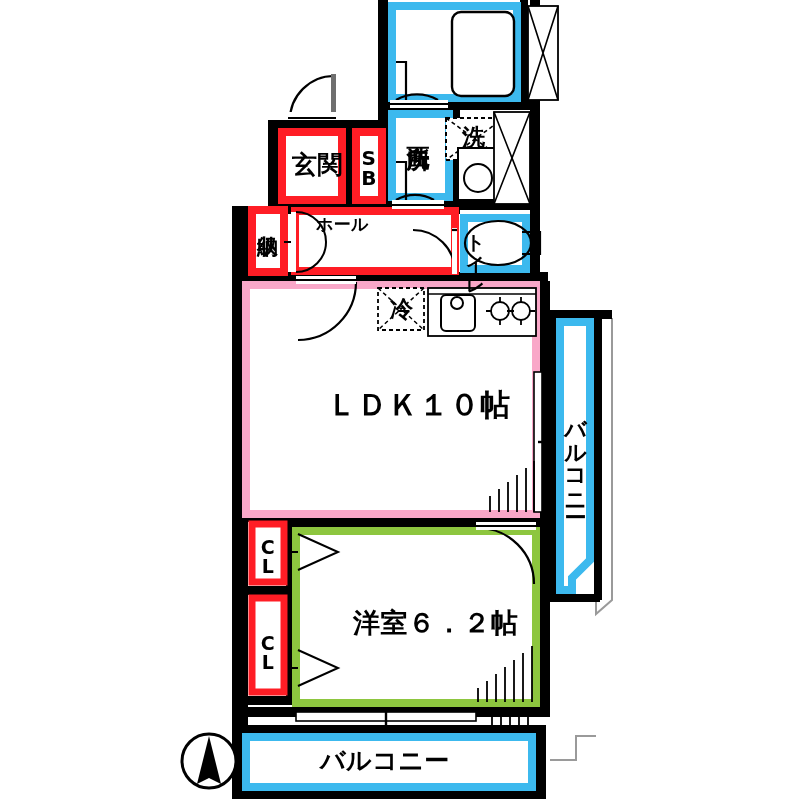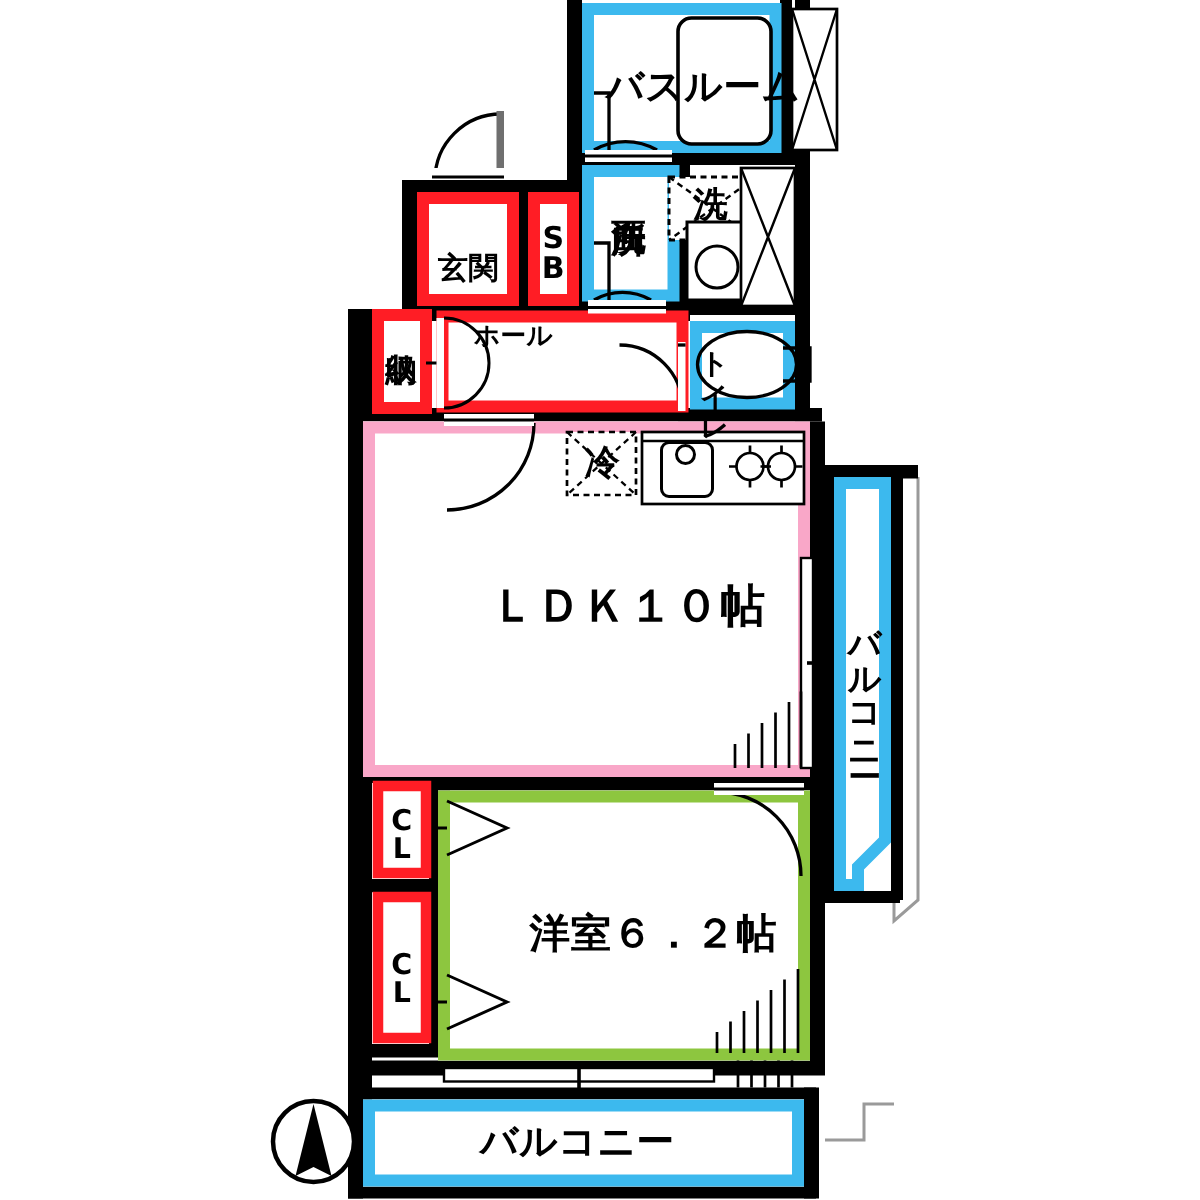--- a/index.html
+++ b/index.html
@@ -308,29 +308,28 @@
     <g stroke="#000000" stroke-width="1.8" fill="none">
       <path d="M492,707 L492,725"></path>
       <path d="M501,707 L501,725"></path>
       <path d="M510,707 L510,725"></path>
       <path d="M519,707 L519,725"></path>
       <path d="M528,707 L528,725"></path>
     </g>
 
   </svg>
 
-  <div class="lbl" style="left:404px; top:45px; font-size:25px;">バスルーム</div>
 
   <div class="lbl lbl-v" style="left:406px; top:128px; font-size:23px;">洗面所</div>
 
   <div class="lbl" style="left:462px; top:126px; font-size:23px;">洗</div>
 
   <div class="lbl lbl-v" style="left:466px; top:220px; font-size:19px;">トイレ</div>
 
-  <div class="lbl" style="left:292px; top:152px; font-size:20px;margin-top:16px;">玄関</div>
+  <div class="lbl" style="left:292px; top:152px; font-size:25px;">玄関</div>
 
   <div class="lbl lbl-stack" style="left:358px; top:148px; font-size:20px; width:22px;">S<br>B</div>
 
   <div class="lbl" style="left:316px; top:216px; font-size:17px;text-align:center;">ホール</div>
 
   <div class="lbl lbl-v" style="left:256px; top:219px; font-size:21px;">収納</div>
 
   <div class="lbl" style="left:327px; top:392px; font-size:30px;font-family:Liberation Mono, monospace;">ＬＤＫ１０帖</div>
 
   <div class="lbl" style="left:390px; top:298px; font-size:23px;">冷</div>

